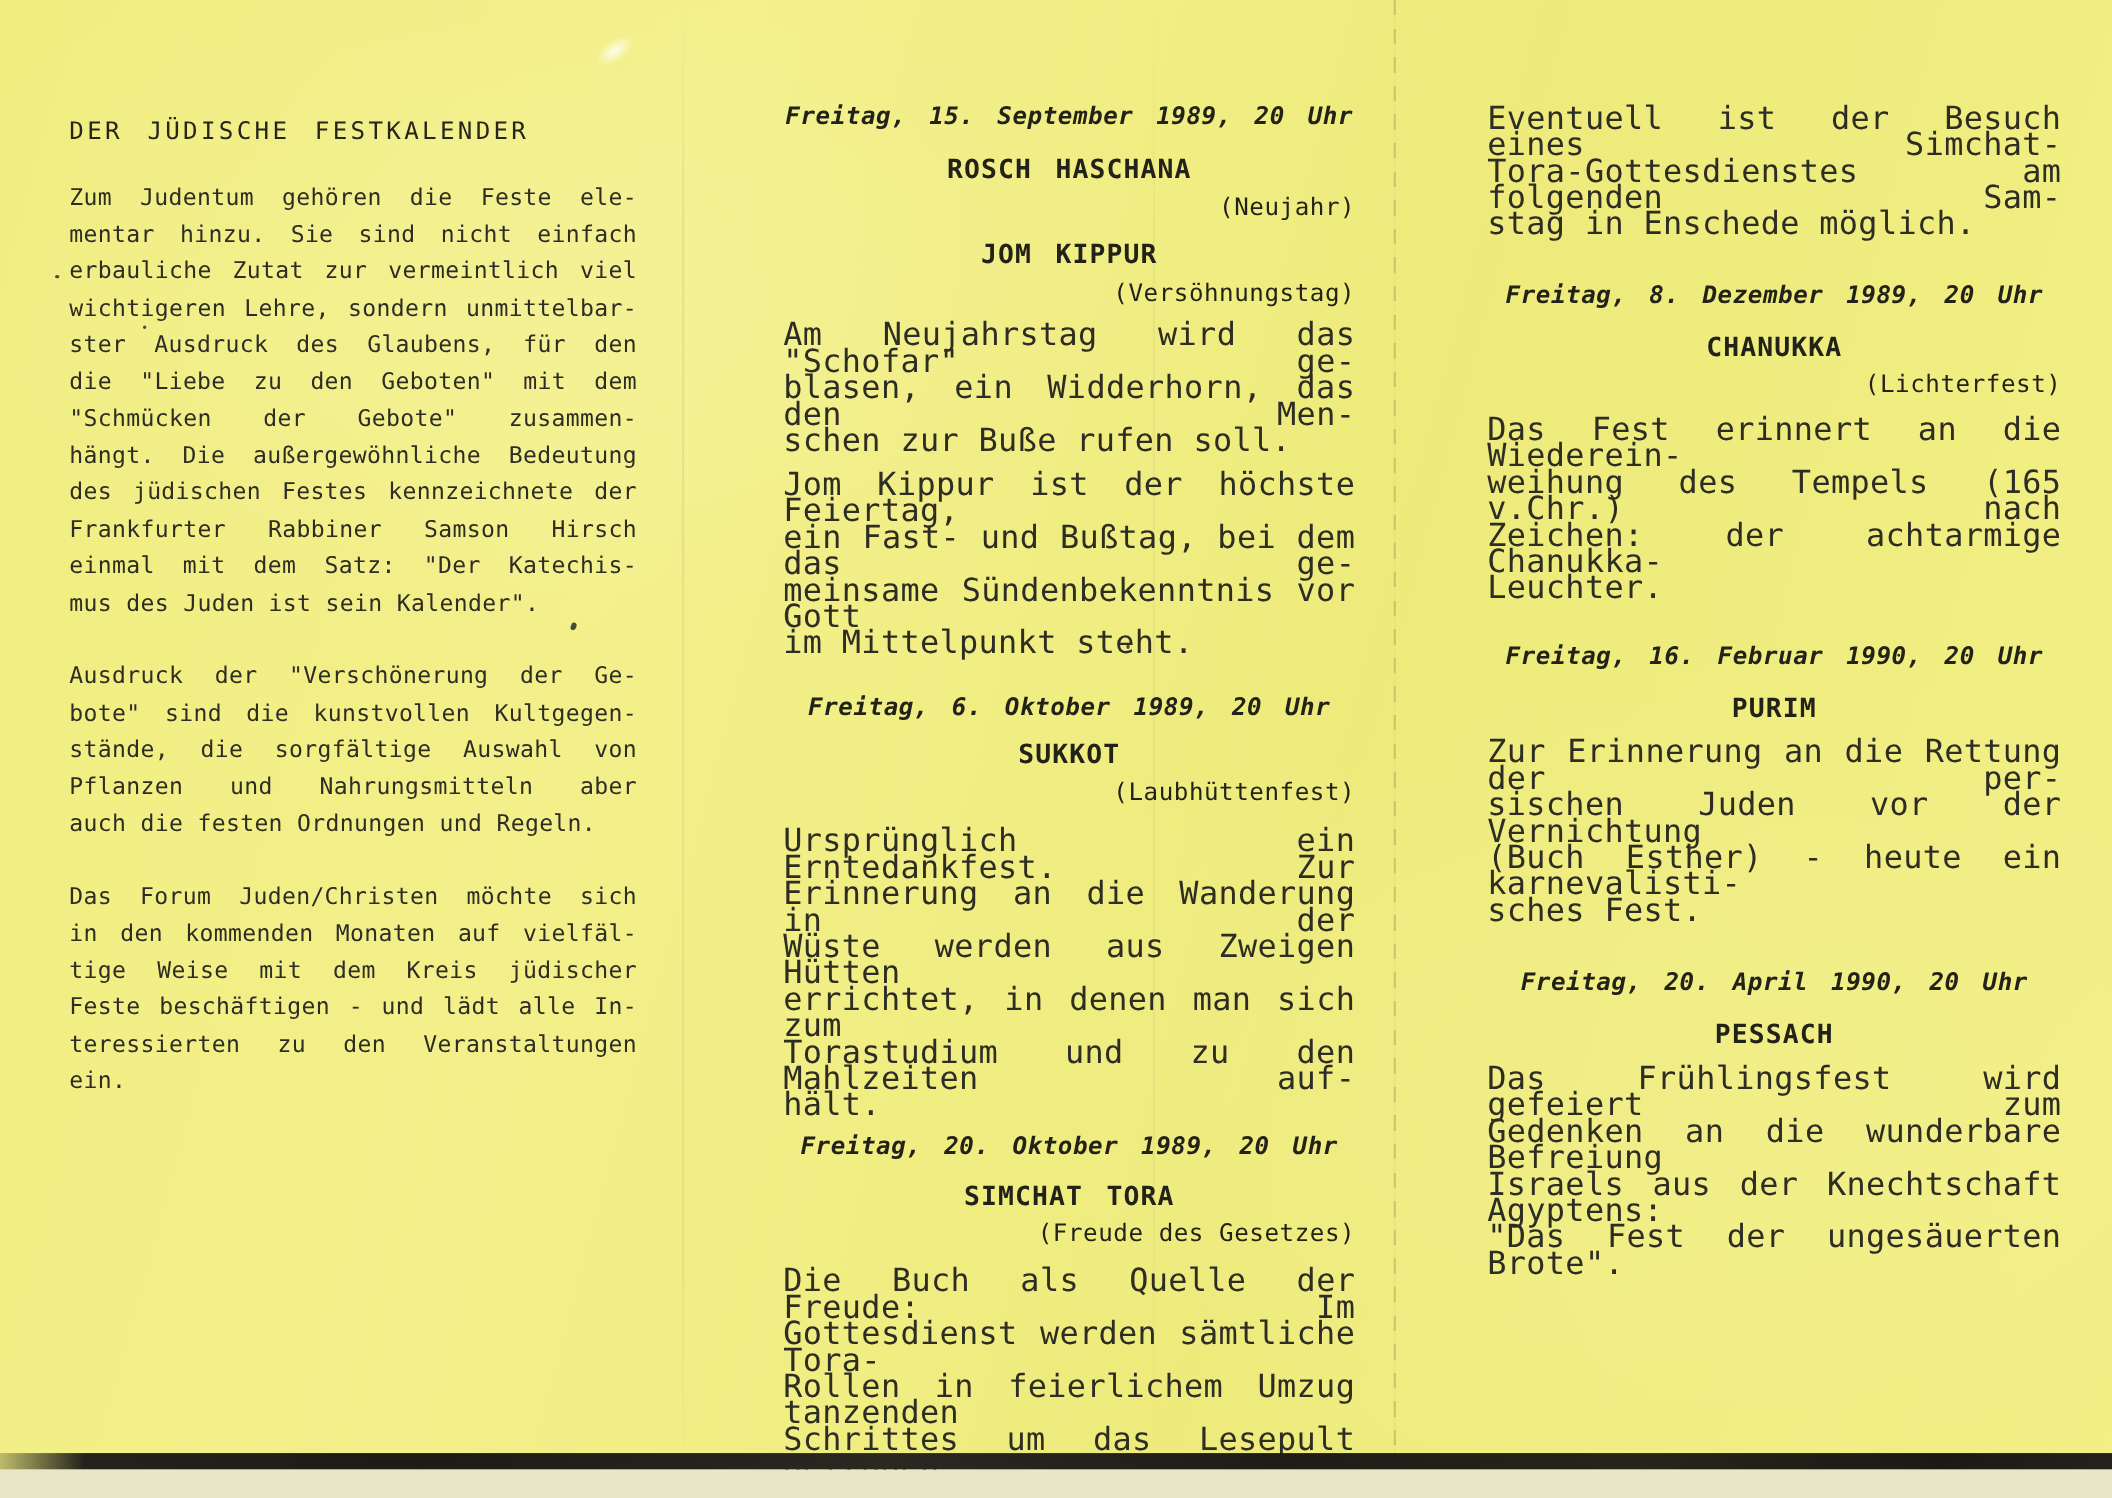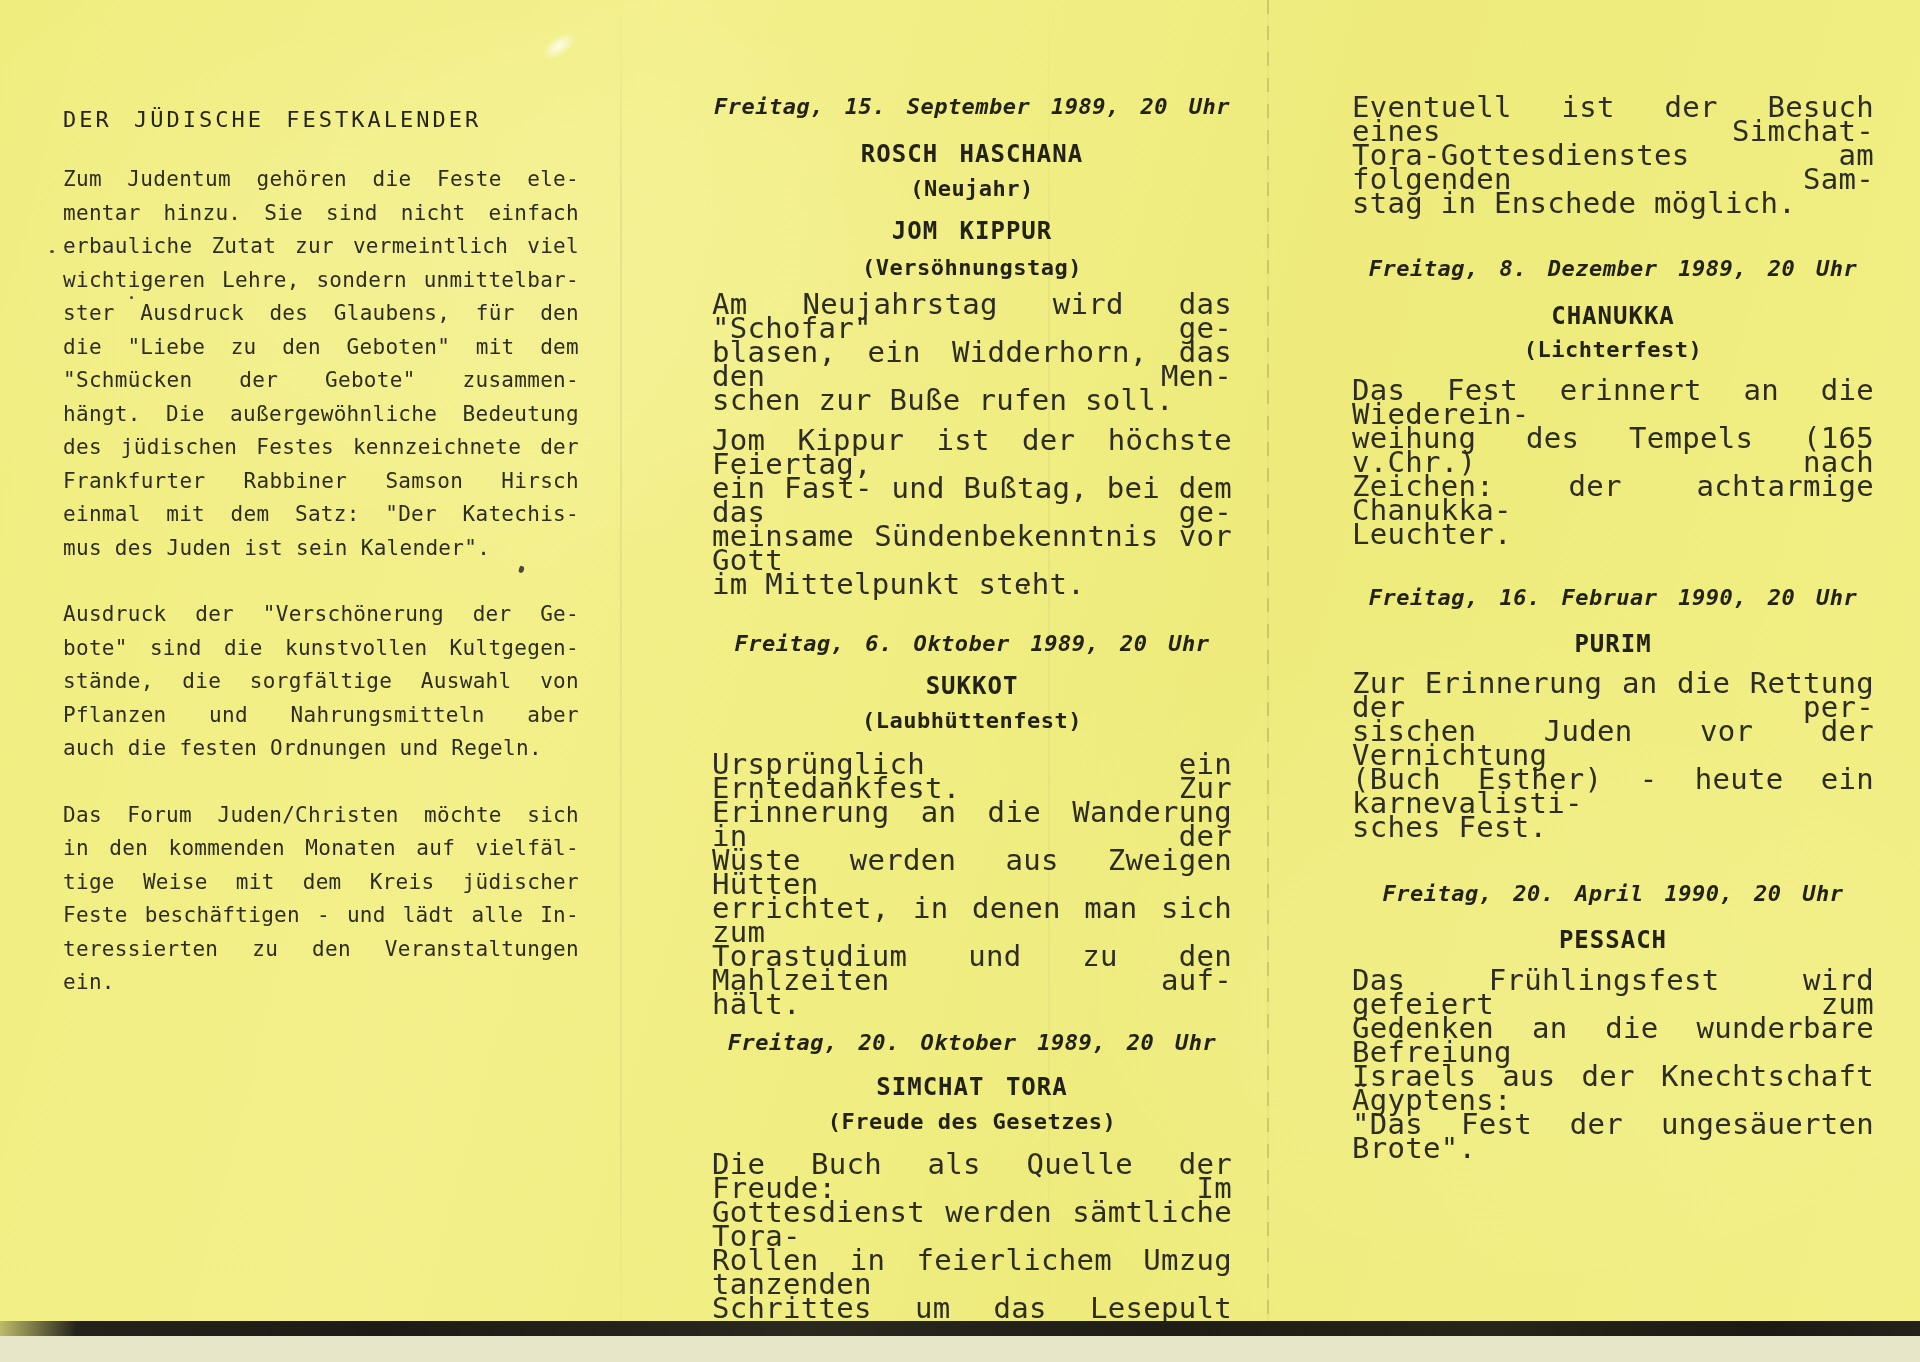--- a/index.html
+++ b/index.html
@@ -52,24 +52,24 @@
     font-style: italic;
   }
   .fest-name {
     font-weight: bold;
     font-size: 24px; line-height: 30px;
     letter-spacing: 1px; word-spacing: 6px;
     text-align: center;
     color: #232218;
   }
   .fest-sub {
-    font-weight: bold;
+    font-weight: normal;
     font-size: 22px; line-height: 28px;
     letter-spacing: 0.5px;
-    text-align: center;
+    text-align: right;
     color: #232218;
   }
 
   .crease {
     position: absolute; top: 0; width: 2px; height: 1347px;
     pointer-events: none;
   }
   #crease-1 { left: 620px;  background: linear-gradient(rgba(205,196,125,0.0), rgba(205,196,125,0.35) 15%, rgba(205,196,125,0.30) 85%, rgba(205,196,125,0.0)); }
   #crease-2 { left: 1048px; background: linear-gradient(rgba(210,202,130,0.0), rgba(210,202,130,0.28) 20%, rgba(210,202,130,0.24) 80%, rgba(210,202,130,0.0)); }
   #crease-3 { left: 1267px; background: repeating-linear-gradient(180deg, rgba(165,155,85,0.45) 0 14px, rgba(165,155,85,0.08) 14px 26px); width: 2px; }

